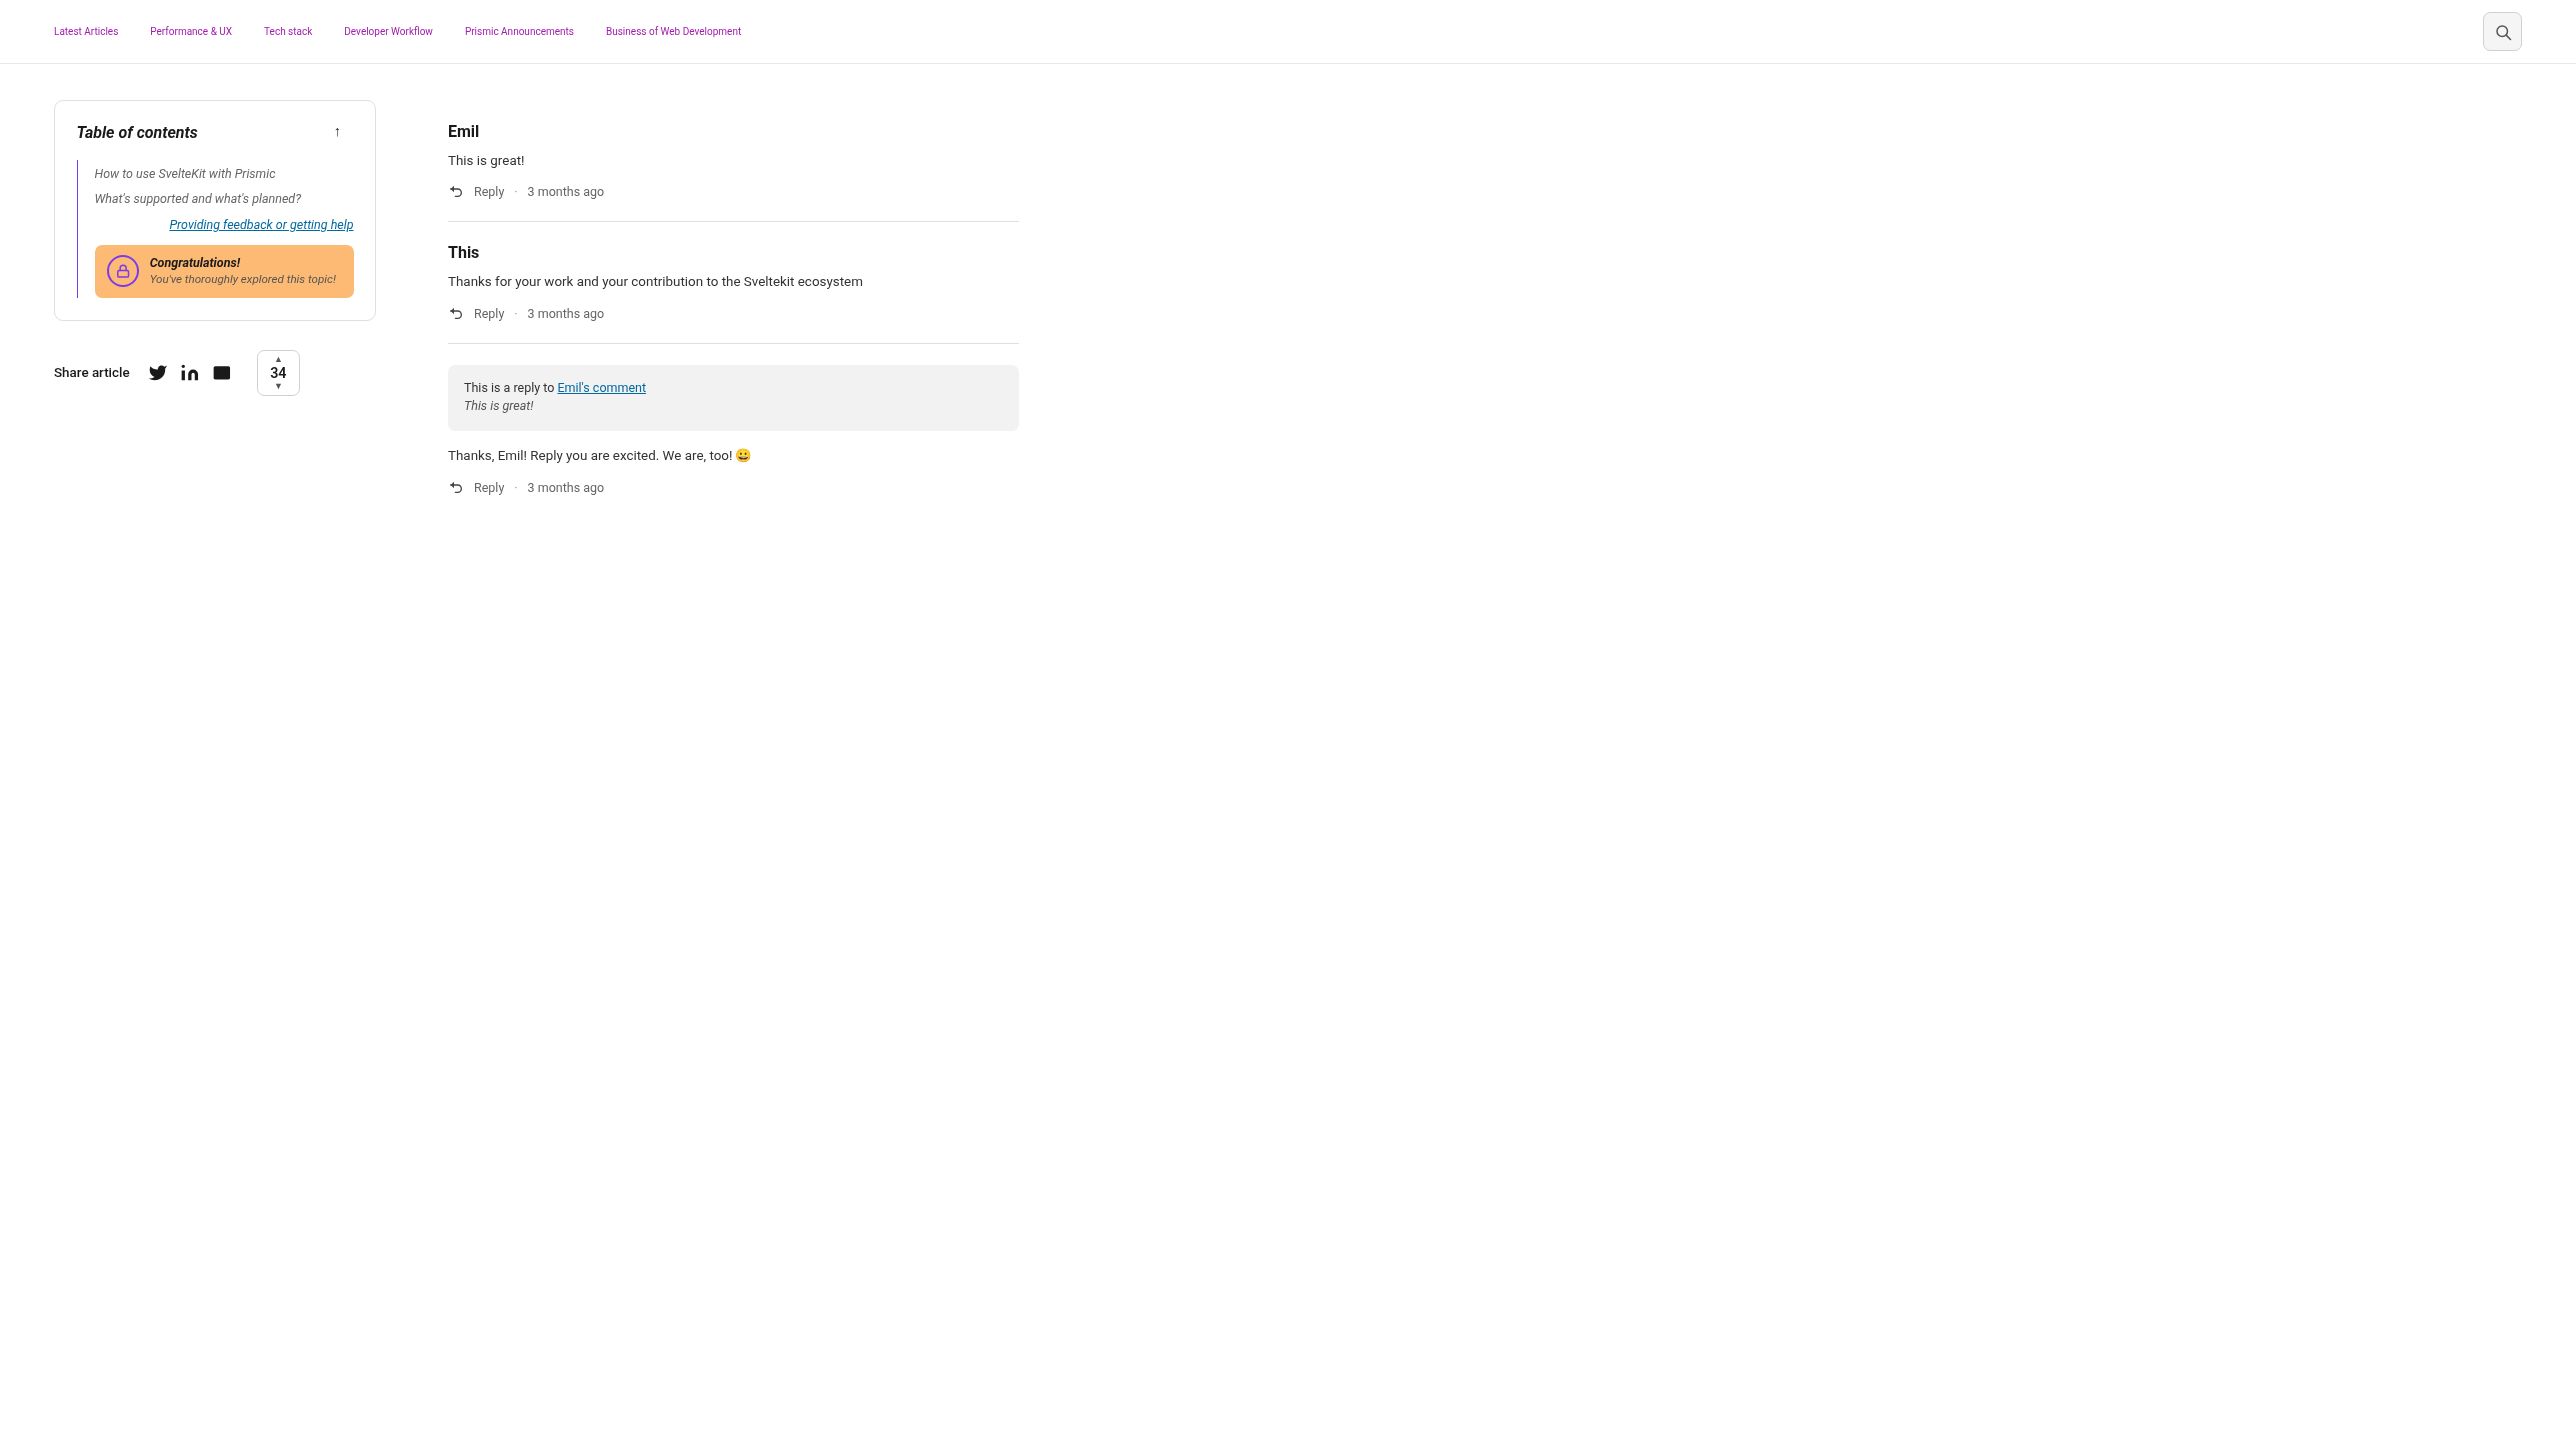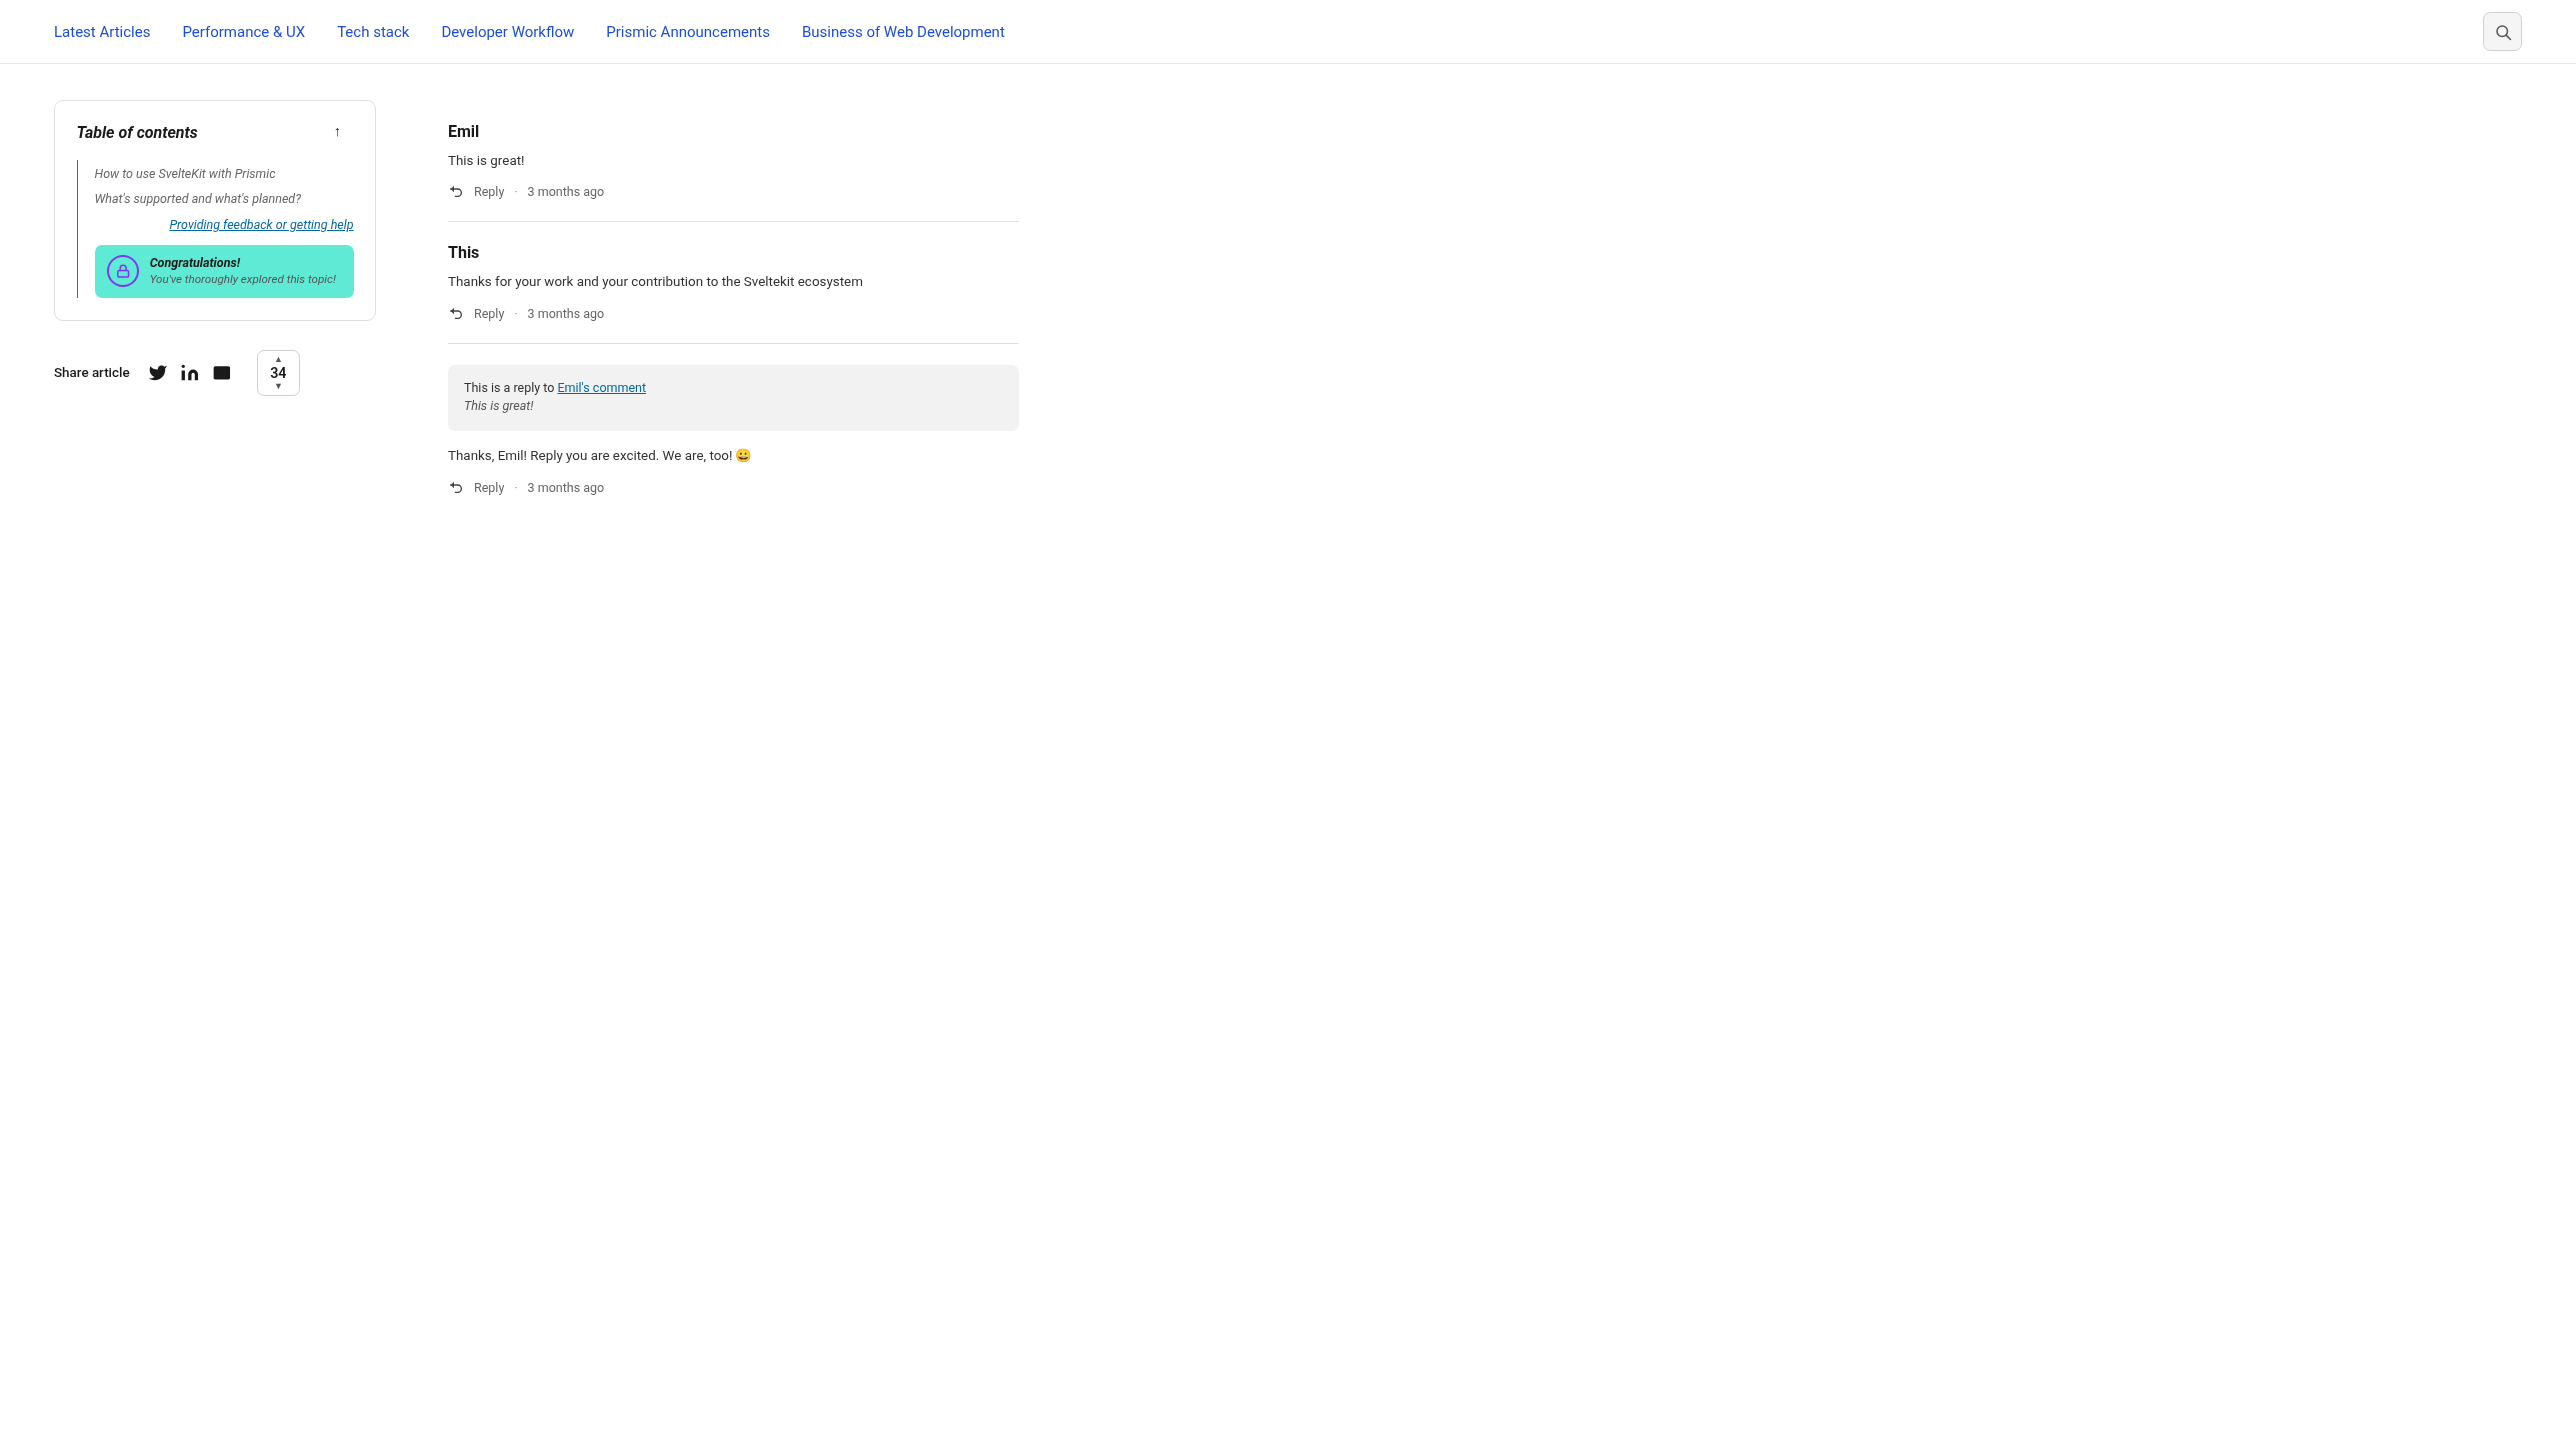--- a/index.html
+++ b/index.html
@@ -18,22 +18,22 @@
       padding: 0 54px;
       height: 64px;
       border-bottom: 0.9px solid #e8e8e8;
     }
     .nav-links {
       display: flex;
       align-items: center;
       gap: 32px;
     }
     .nav-link {
-      font-size: 15px;
-      color: #1d4ed8;
+      font-size: 10px;
+      color: #a21caf;
       text-decoration: none;
       white-space: nowrap;
       cursor: pointer;
     }
     .nav-search-btn {
       width: 39px;
       height: 39px;
       border: 1.3px solid #d0d0d0;
       border-radius: 7.2px;
       background: #f5f5f5;
@@ -107,21 +107,21 @@
     }
     .toc-item.active-link {
       color: #0369a1;
       text-decoration: underline;
       text-align: right;
     }
     .toc-congrats {
       display: flex;
       align-items: flex-start;
       gap: 10.7px;
-      background: #5eead4;
+      background: #fdba74;
       border-radius: 7.2px;
       padding: 10.7px 12.5px;
       margin-top: 7.2px;
     }
     .toc-lock-icon {
       width: 32px;
       height: 32px;
       border: 2.2px solid #7c3aed;
       border-radius: 50%;
       display: flex;

